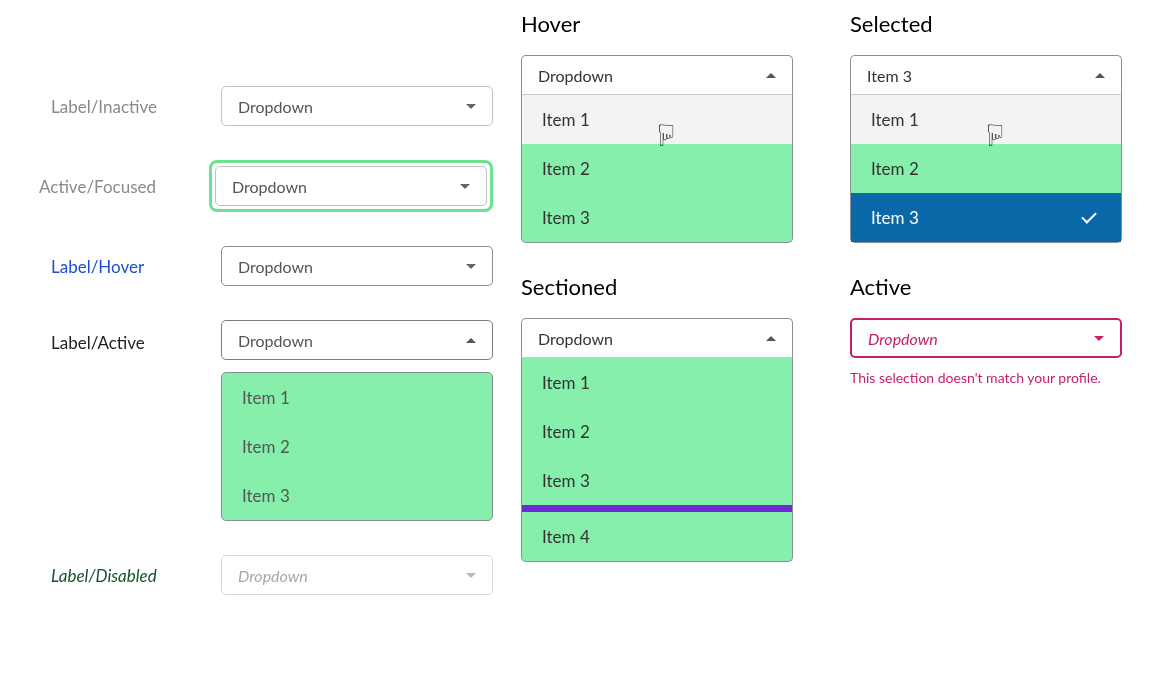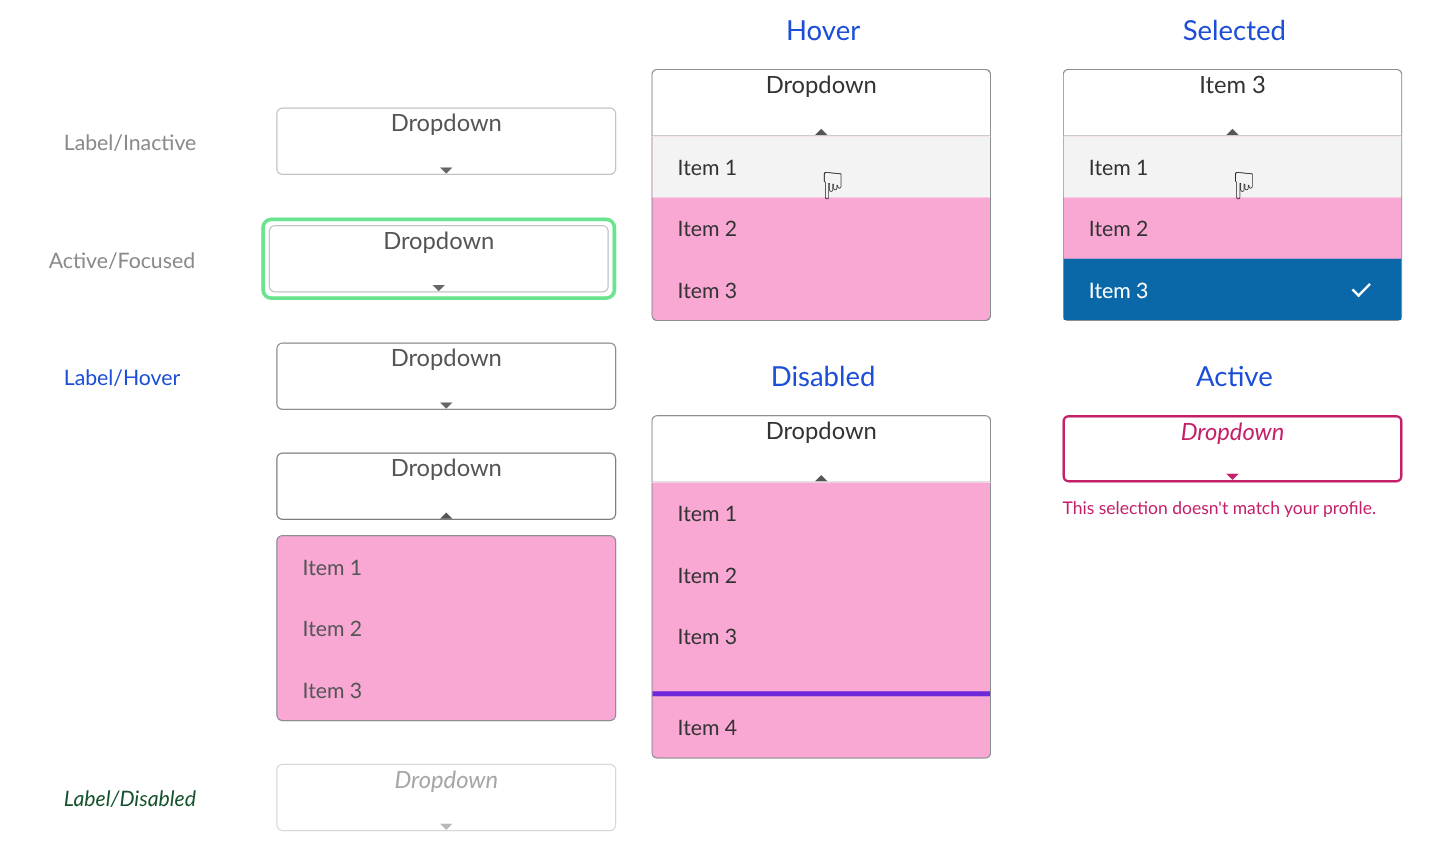--- a/index.html
+++ b/index.html
@@ -14,46 +14,44 @@
   }
 
   .col { position: absolute; }
   .col-left  { left: 23px;  top: 16px; width: 470px; }
   .col-mid   { left: 521px; top: 4px;  width: 275px; }
   .col-right { left: 850px; top: 4px;  width: 275px; }
 
   .section-title {
     font-size: 22px;
     font-weight: 400;
-    color: #1d4ed8;
-    text-align: center;
+    color: #000000;
     margin: 6px 0 18px 0;
   }
 
   .row { display: flex; align-items: center; position: relative; justify-content: flex-end; }
   .label-cell { width: 170px; font-size: 17px; color: #888a8c; }
   .label-hover { color: #1d4ed8; }
   .label-disabled { color: #14532d; font-style: italic; }
 
   .dd-wrap { position: relative; }
 
   .dd {
     width: 272px;
-    height: 54px;
+    height: 40px;
     border: 1px solid #bfc3c6;
     border-radius: 5px;
     background: #fff;
     display: flex;
     align-items: center;
     justify-content: space-between;
     padding: 0 16px;
-    font-size: 19px;
+    font-size: 16px;
     color: #555;
     cursor: pointer;
-    flex-direction: column;
   }
   .dd.hover { border-color: #8a8f93; }
   .dd.active { border-color: #7a7e82; }
   .dd.disabled {
     color: #a6a6a6;
     font-style: italic;
     cursor: default;
     border-color: #d6d9db;
   }
   .dd.header-open {
@@ -82,37 +80,37 @@
     border-right: 5px solid transparent;
   }
   .caret-down { border-top: 5px solid #666; }
   .caret-up   { border-bottom: 5px solid #555; }
   .caret-down.error { border-top-color: #c41f69; }
 
   .menu {
     border: 1px solid #8a8f93;
     border-top: none;
     border-radius: 0 0 5px 5px;
-    background: #f9a8d4;
+    background: #86efac;
   }
   .menu.with-gap { margin-top: 12px; border-top: 1px solid #8a8f93; border-radius: 5px; }
 
   .item {
     padding: 14px 20px;
     font-size: 17px;
     color: #333;
     cursor: pointer;
     display: flex;
     align-items: center;
     justify-content: space-between;
   }
   .item.hovered { background: #f3f3f3; }
   .item.selected { background: #0b68a8; color: #fff; }
   .item.light { color: #555; }
-  .divider { border-top: 4px solid #6d28d9; margin-top: 20px; }
+  .divider { border-top: 7px solid #6d28d9; }
 
   .check-icon {
     width: 20px; height: 20px; position: relative;
   }
   .check-icon::after {
     content: "";
     position: absolute;
     left: 4px; top: 1px;
     width: 6px; height: 12px;
     border-right: 2.5px solid #fff;
@@ -165,20 +163,21 @@
 
   <div class="row" style="margin-top:34px;">
     <div class="label-cell label-hover">Label/Hover</div>
     <div class="dd hover">
       <span>Dropdown</span>
       <span class="caret-down"></span>
     </div>
   </div>
 
   <div class="row" style="margin-top:34px; align-items:flex-start;">
+    <div class="label-cell" style="color:#222; padding-top:12px;">Label/Active</div>
     <div class="dd-wrap" style="width:272px;">
       <div class="dd active">
         <span>Dropdown</span>
         <span class="caret-up"></span>
       </div>
       <div class="menu with-gap">
         <div class="item light">Item 1</div>
         <div class="item light">Item 2</div>
         <div class="item light">Item 3</div>
       </div>
@@ -205,21 +204,21 @@
       <span class="caret-up"></span>
     </div>
     <div class="menu" style="position:relative;">
       <div class="item hovered">Item 1</div>
       <div class="item">Item 2</div>
       <div class="item">Item 3</div>
       <span class="cursor-hand" style="left:135px; top:24px;">☟</span>
     </div>
   </div>
 
-  <div class="section-title" style="margin-top:30px;">Disabled</div>
+  <div class="section-title" style="margin-top:30px;">Sectioned</div>
 
   <div class="panel">
     <div class="dd header-open">
       <span>Dropdown</span>
       <span class="caret-up"></span>
     </div>
     <div class="menu">
       <div class="item">Item 1</div>
       <div class="item">Item 2</div>
       <div class="item">Item 3</div>

